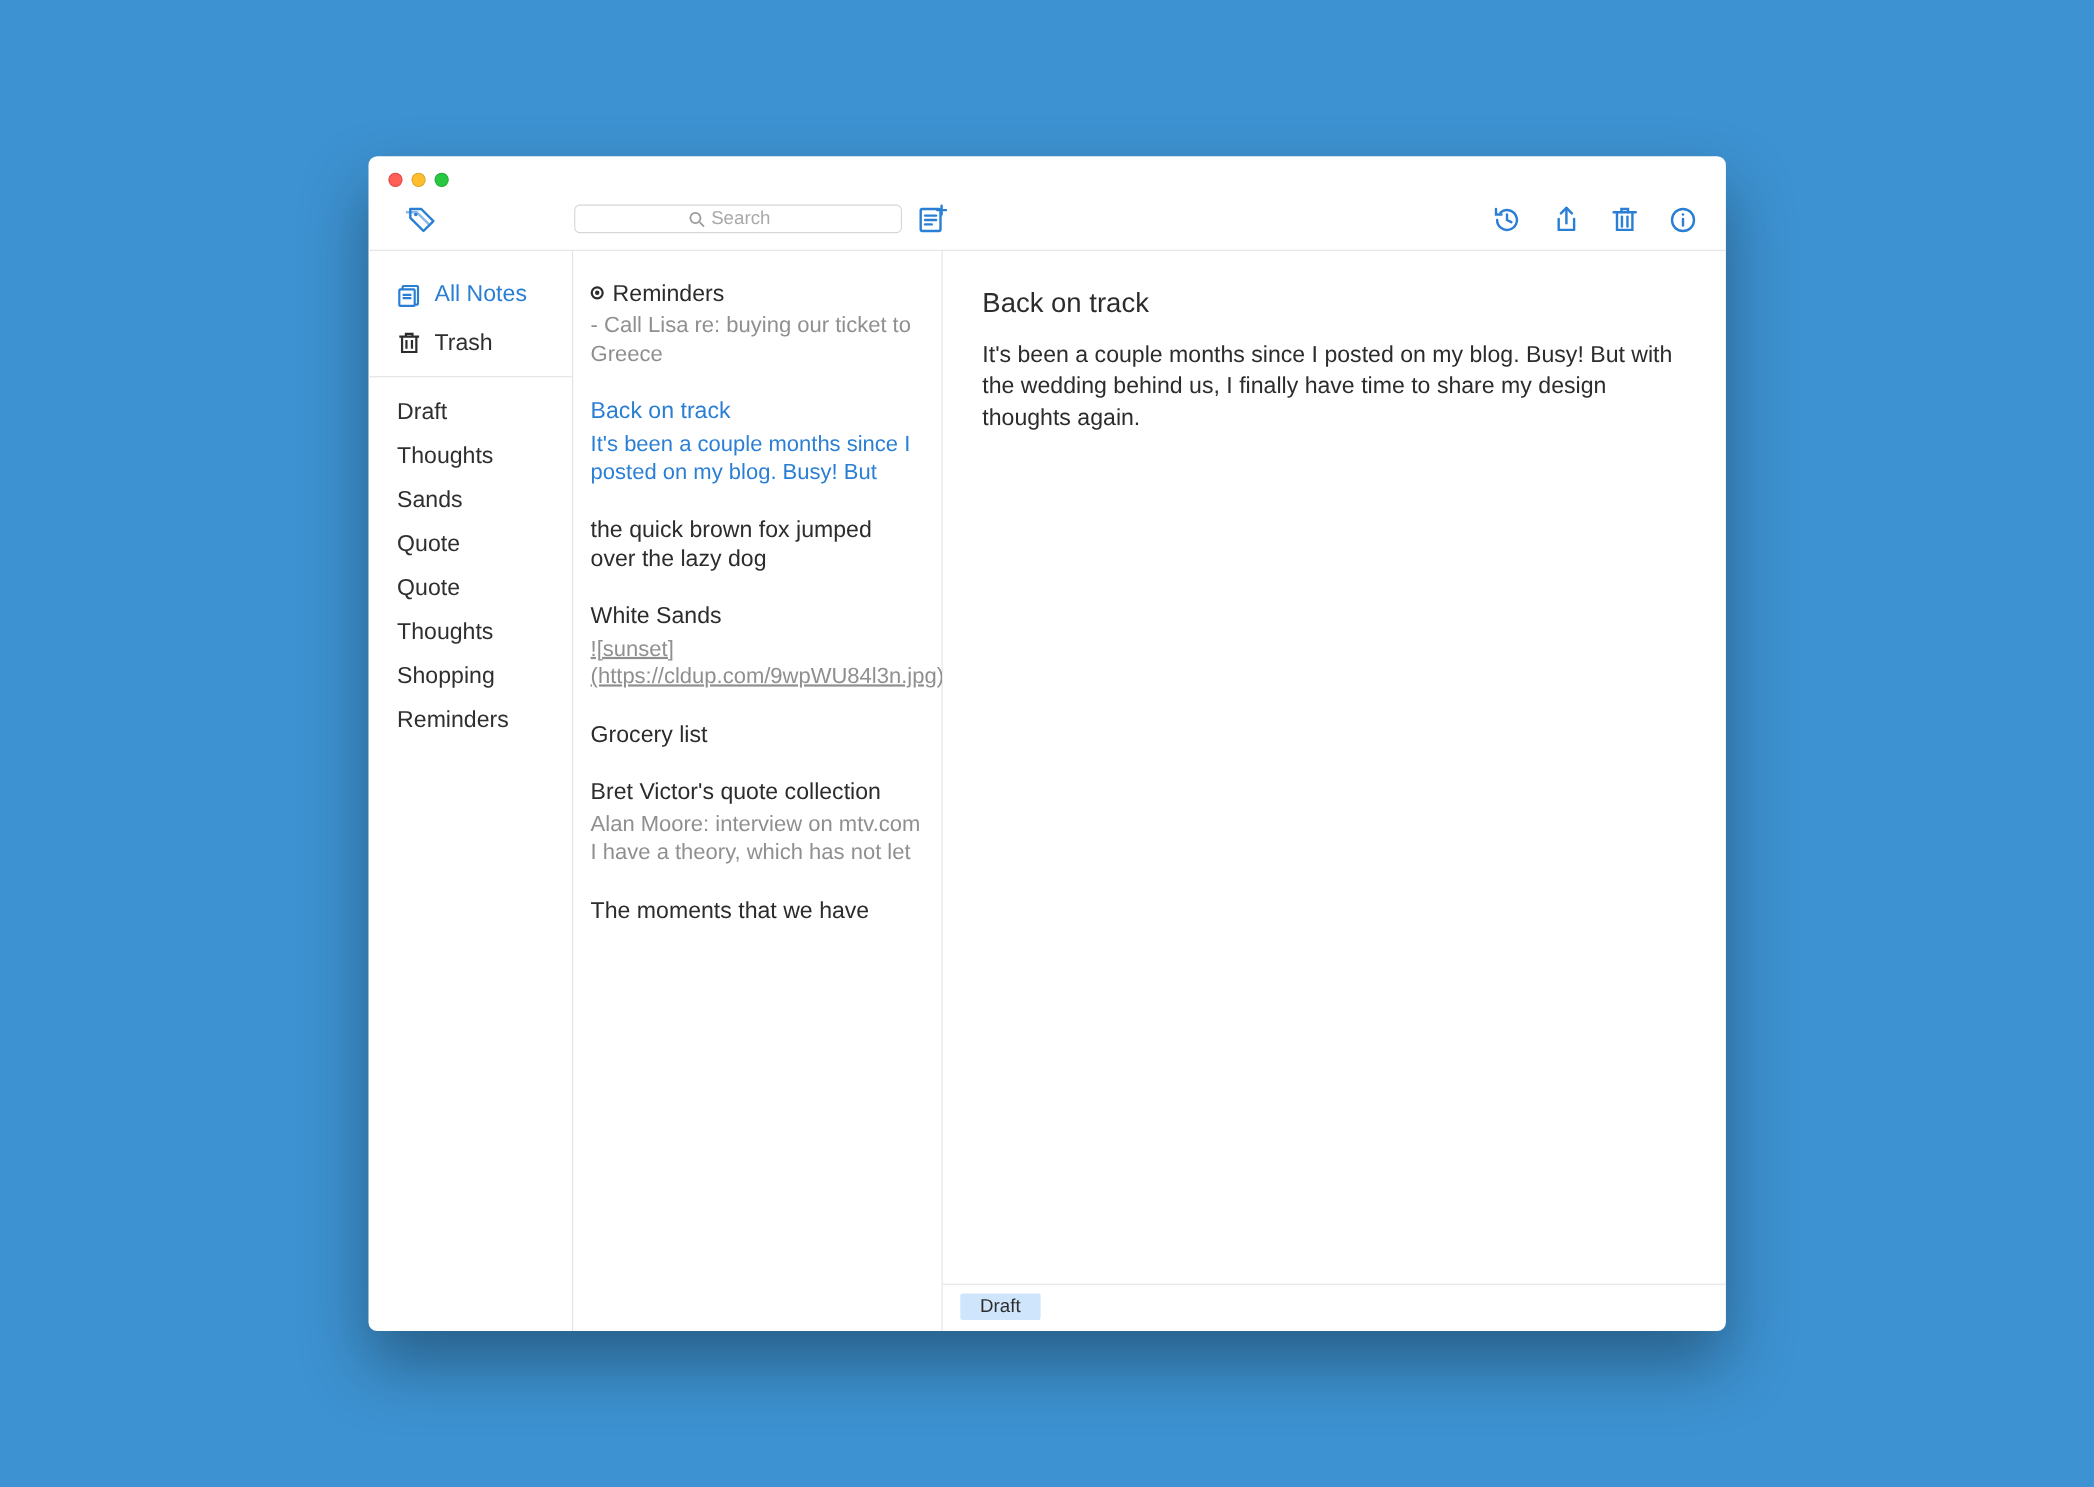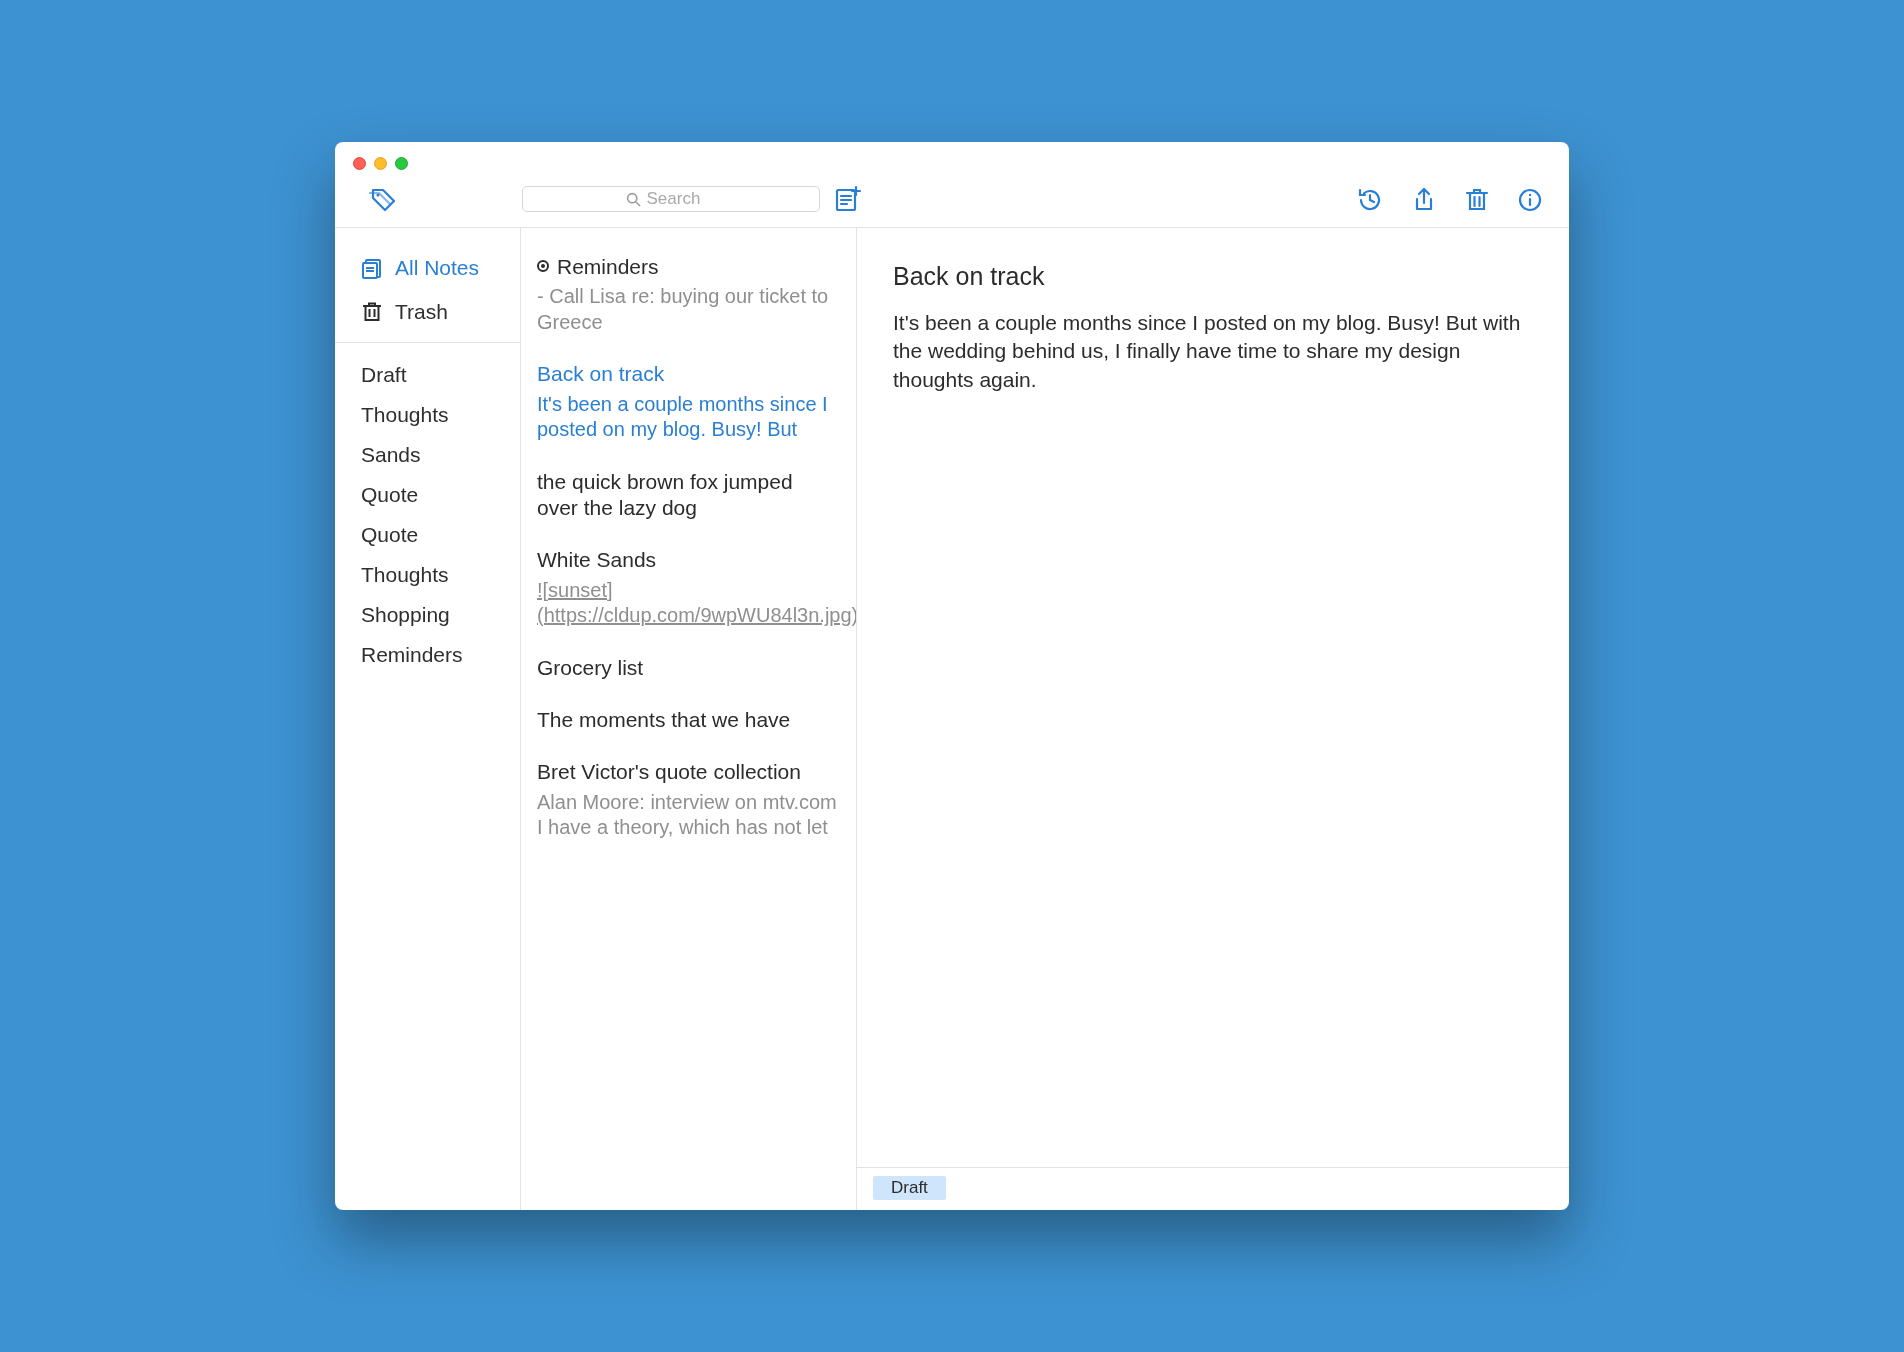--- a/index.html
+++ b/index.html
@@ -300,28 +300,28 @@
           </div>
           <div class="note-preview" style="white-space: pre-line; text-decoration: underline;">![sunset](https://cldup.com/9wpWU84l3n.jpg)</div>
         </div>
         <div class="note">
           <div class="note-title">
             <span>Grocery list</span>
           </div>
         </div>
         <div class="note">
           <div class="note-title">
+            <span>Bret Victor's quote collection</span>
+          </div>
+          <div class="note-preview" style="white-space: pre-line;">Alan Moore: interview on mtv.com I have a theory, which has not let</div>
+        </div>
+        <div class="note">
+          <div class="note-title">
             <span>The moments that we have</span>
           </div>
-        </div>
-        <div class="note">
-          <div class="note-title">
-            <span>Bret Victor's quote collection</span>
-          </div>
-          <div class="note-preview" style="white-space: pre-line;">Alan Moore: interview on mtv.com I have a theory, which has not let</div>
         </div>
       </div>
 
     <div class="editor">
       <div class="editor-content">
         <div class="editor-title">Back on track</div>
         <div class="editor-body">It's been a couple months since I posted on my blog. Busy! But with the wedding behind us, I finally have time to share my design thoughts again.</div>
       </div>
       <div class="editor-footer">
         <span class="tag-pill">Draft</span>

